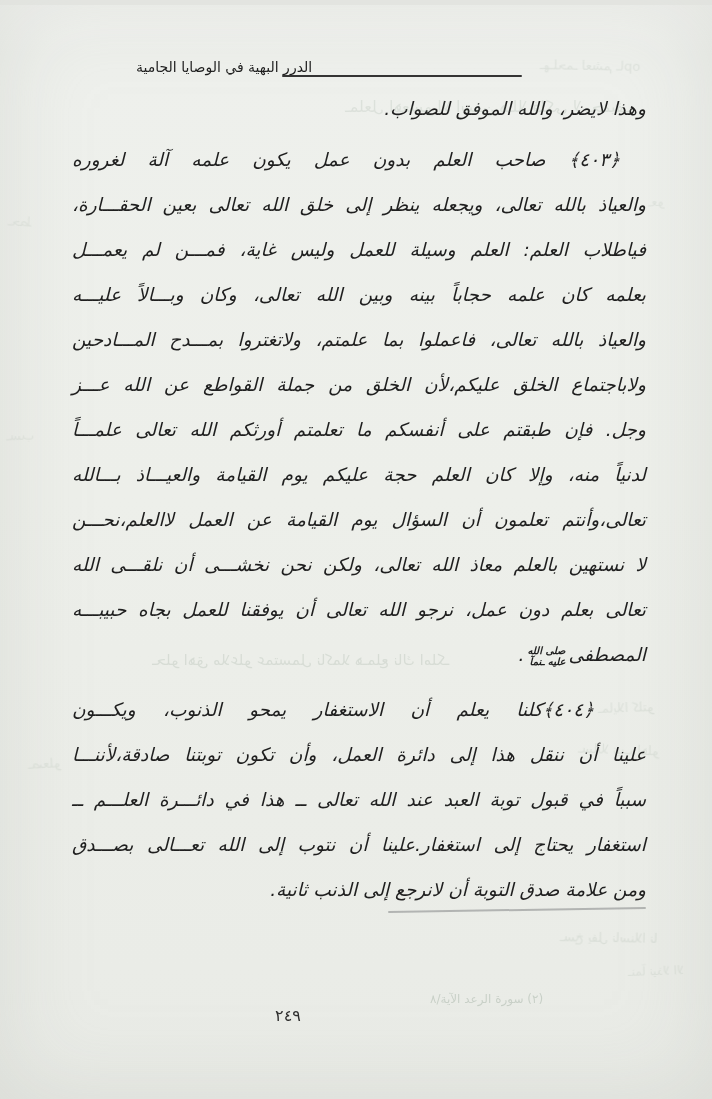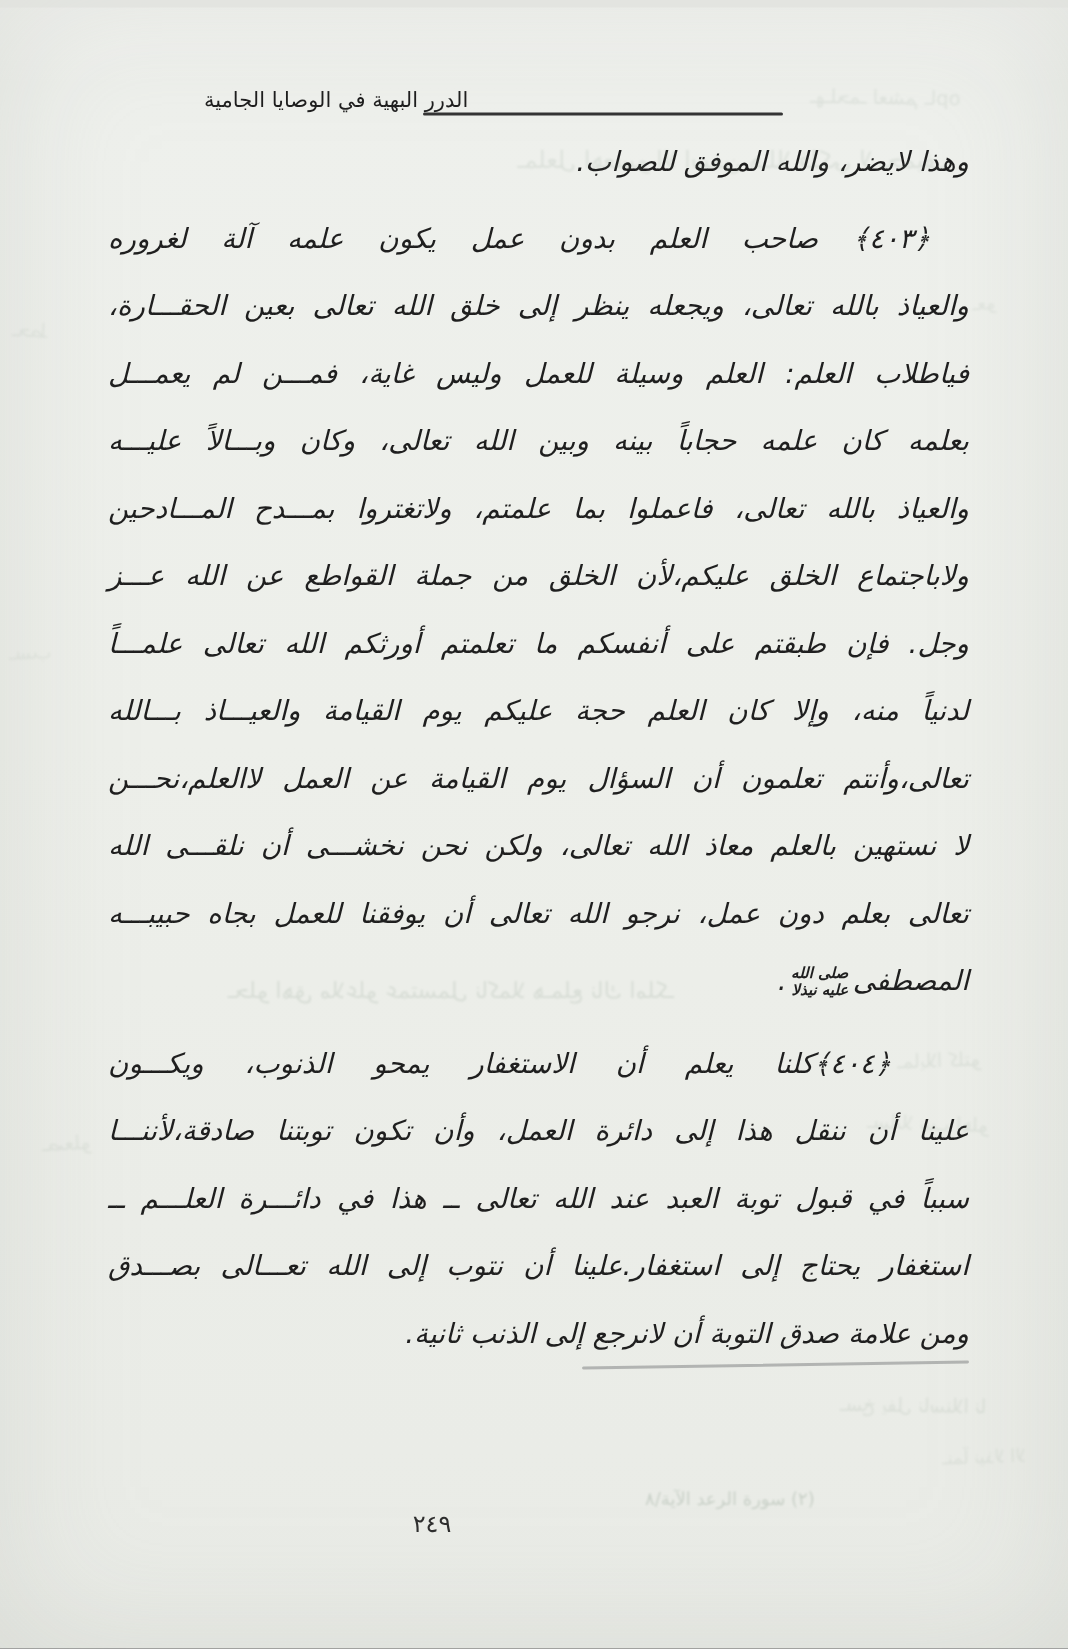--- a/index.html
+++ b/index.html
@@ -71,21 +71,21 @@
       <div class="line line-justify">والعياذ بالله تعالى، ويجعله ينظر إلى خلق الله تعالى بعين الحقـــارة،</div>
       <div class="line line-justify">فياطلاب العلم: العلم وسيلة للعمل وليس غاية، فمـــن لم يعمـــل</div>
       <div class="line line-justify">بعلمه كان علمه حجاباً بينه وبين الله تعالى، وكان وبـــالاً عليـــه</div>
       <div class="line line-justify">والعياذ بالله تعالى، فاعملوا بما علمتم، ولاتغتروا بمـــدح المـــادحين</div>
       <div class="line line-justify">ولاباجتماع الخلق عليكم،لأن الخلق من جملة القواطع عن الله عـــز</div>
       <div class="line line-justify">وجل. فإن طبقتم على أنفسكم ما تعلمتم أورثكم الله تعالى علمـــاً</div>
       <div class="line line-justify">لدنياً منه، وإلا كان العلم حجة عليكم يوم القيامة والعيـــاذ بـــالله</div>
       <div class="line line-justify">تعالى،وأنتم تعلمون أن السؤال يوم القيامة عن العمل لاالعلم،نحـــن</div>
       <div class="line line-justify">لا نستهين بالعلم معاذ الله تعالى، ولكن نحن نخشـــى أن نلقـــى الله</div>
       <div class="line line-justify">تعالى بعلم دون عمل، نرجو الله تعالى أن يوفقنا للعمل بجاه حبيبـــه</div>
-      <div class="line line-right">المصطفى<span class="honorific"><span>صلى الله</span><span>عليه نيذلا</span></span>.</div>
+      <div class="line line-right">المصطفى<span class="honorific"><span>صلى الله</span><span>عليه ـنمآ</span></span>.</div>
       <div class="line line-justify" style="padding-right: 52px; margin-top: 10px;">﴿٤٠٤﴾كلنا يعلم أن الاستغفار يمحو الذنوب، ويكـــون</div>
       <div class="line line-justify">علينا أن ننقل هذا إلى دائرة العمل، وأن تكون توبتنا صادقة،لأننـــا</div>
       <div class="line line-justify">سبباً في قبول توبة العبد عند الله تعالى ــ هذا في دائـــرة العلـــم ــ</div>
       <div class="line line-justify">استغفار يحتاج إلى استغفار.علينا أن نتوب إلى الله تعـــالى بصـــدق</div>
       <div class="line line-right">ومن علامة صدق التوبة أن لانرجع إلى الذنب ثانية.</div>
     </div>
 
   <div class="pencil-underline"></div>
 
   <div class="artifacts" id="artifacts">

